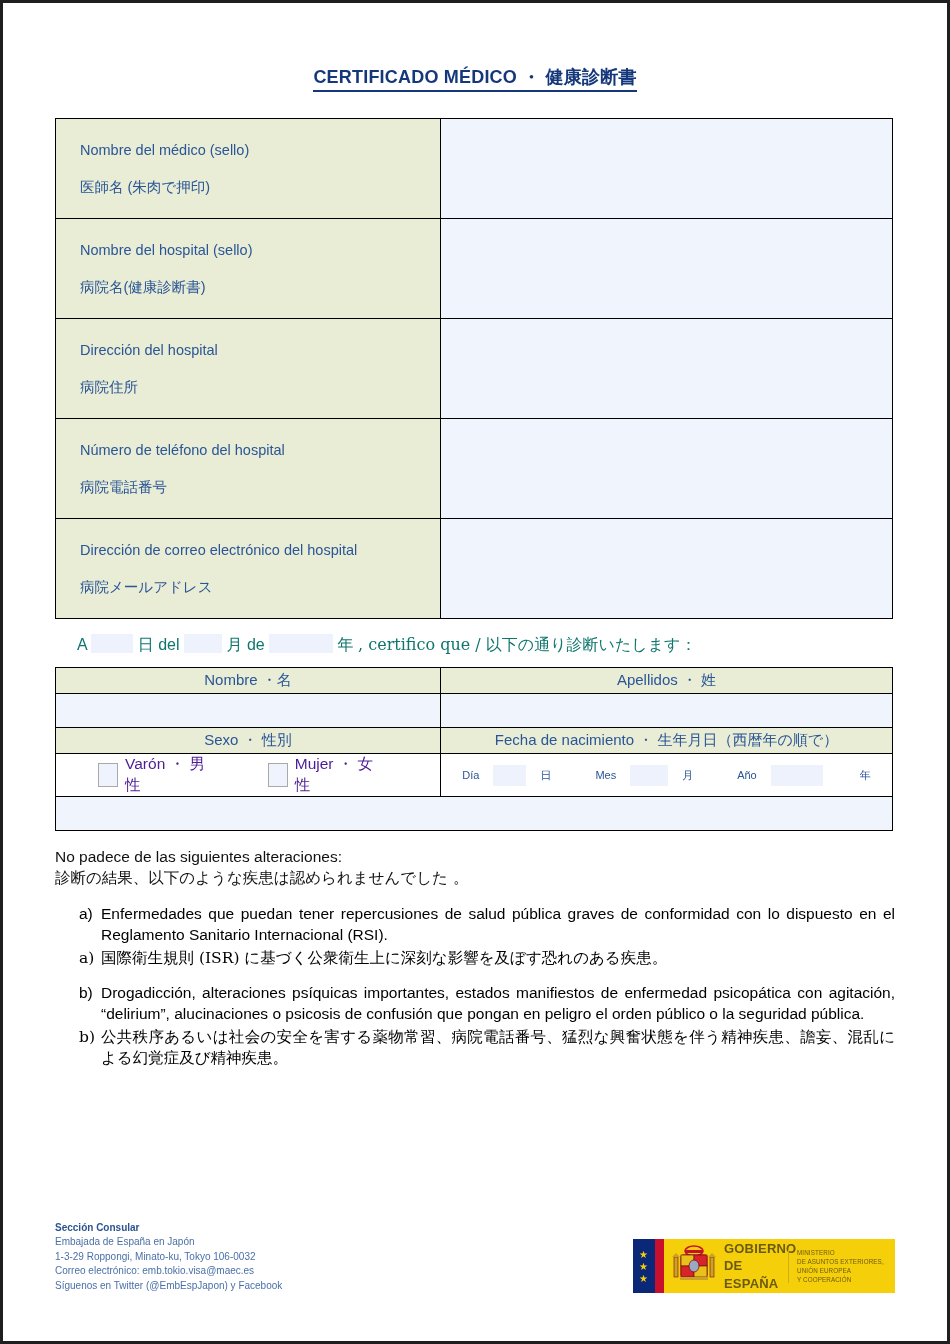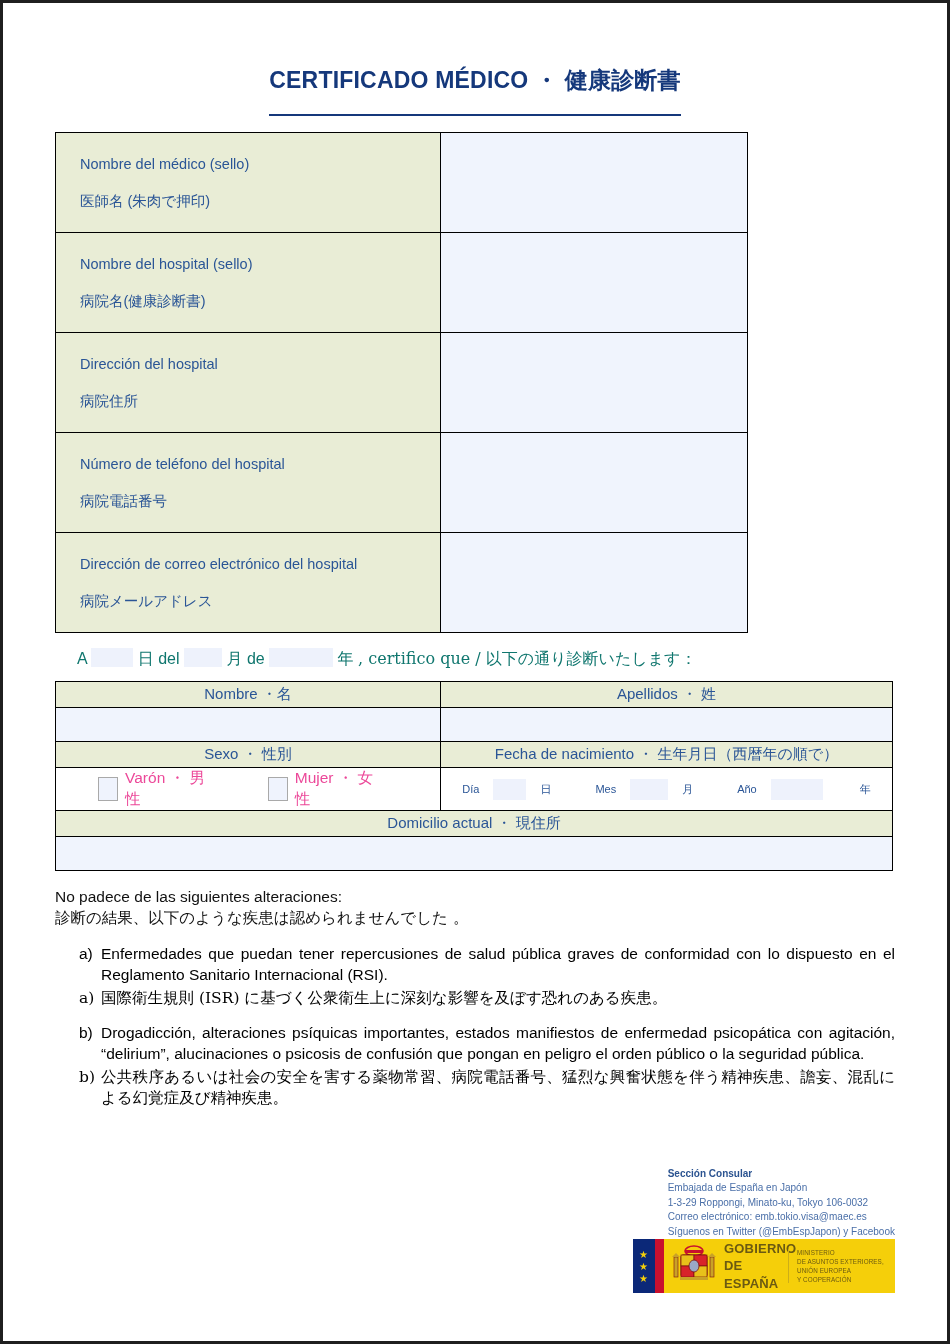--- a/index.html
+++ b/index.html
@@ -17,40 +17,40 @@
     background: #fff;
     padding: 0;
     overflow: hidden;
   }
   .inner { padding: 0 52px; }
 
   
   .title-wrap { text-align: center; padding-top: 62px; }
   .doc-title {
     display: inline-block;
-    font-size: 23px;
+    font-size: 18px;
     font-weight: bold;
     color: #15387b;
     letter-spacing: .2px;
     border-bottom: 2.5px solid #15387b;
-    padding-bottom: 18px;
+    padding-bottom: 1px;
   }
   .subtitle {
     text-align: center;
     margin-top: 40px;
     font-size: 16.5px;
     color: #111;
     font-family: "DejaVu Serif", "Liberation Serif", serif;
     font-weight: 600;
   }
 
   
   .htable {
-    margin-top: 16px;
-    width: 693px;
+    margin-top: 26px;
+    width: 838px;
     border-collapse: collapse;
     table-layout: fixed;
   }
   .htable td { border: 1.4px solid #000; height: 100px; vertical-align: middle; }
   .htable td.lab {
     width: 385px;
     background: #e9edd6;
     padding: 6px 24px;
     color: #2a5596;
     font-size: 14.5px;
@@ -94,21 +94,21 @@
   .ptable .fieldrow { background: #fff; height: 42px; padding: 0 10px; }
 
   .sexbox { display: flex; align-items: center; gap: 6px; padding-left: 32px; }
   .sexitem { display: flex; align-items: center; gap: 7px; margin-right: 46px; }
   .cbox {
     width: 21px; height: 24px;
     background: #eff3fd;
     border: 1.4px solid #a9a9a9;
     display: inline-block;
   }
-  .sexlabel { color: #ec4899; font-size: 15.5px; }
+  .sexlabel { color: #4c1d95; font-size: 15.5px; }
 
   .dobbox { display: flex; align-items: center; justify-content: center; color: #2a5596; font-size: 11px; gap: 12px; }
   .dobbox span.t { padding: 0 2px; }
   .dobblank { display: inline-block; height: 21px; background: #eef2fc; }
   .db1 { width: 33px; }
   .db2 { width: 38px; }
   .db3 { width: 52px; }
   .gap-s { display: inline-block; width: 11px; }
   .gap-m { display: inline-block; width: 16px; }
 
@@ -119,21 +119,21 @@
   .citem { display: flex; font-size: 15.5px; line-height: 1.38; margin-bottom: 2px; }
   .citem .mk { width: 22px; flex: none; }
   .citem .tx { flex: 1; text-align: justify; }
   .citem.jp .tx, .citem.jp .mk { font-family: "DejaVu Serif", "Liberation Serif", serif; }
   .spacer-cl { height: 11px; }
 
   
   .footer {
     position: absolute;
     left: 52px; right: 52px; bottom: 48px;
-    display: flex; align-items: flex-end; justify-content: space-between; flex-direction: column;
+    display: flex; align-items: flex-end; justify-content: space-between;
   }
   .faddr { font-size: 10px; line-height: 1.45; color: #4a6fa8; }
   .faddr .b { font-weight: bold; color: #2b5390; }
 
   .logo {
     width: 262px; height: 54px;
     background: #f5cf0a;
     display: flex; align-items: stretch;
     position: relative;
     overflow: hidden;
@@ -253,23 +253,20 @@
             <span class="t">Mes</span>
             <span class="dobblank db2"></span>
             <span class="t">月</span>
             <span class="gap-m"></span>
             <span class="t">Año</span>
             <span class="dobblank db3"></span>
             <span class="gap-s"></span>
             <span class="t">年</span>
           </div>
         </td>
-      </tr>
-      <tr>
-        <td class="hdr" colspan="2">Domicilio actual ・ 現住所</td>
       </tr>
       <tr>
         <td class="blankrow" colspan="2"></td>
       </tr>
     </tbody>
       </table>
 
     <div class="body-txt">
       <div>No padece de las siguientes alteraciones:</div>
       <div class="jp">診断の結果、以下のような疾患は認められませんでした 。</div>

